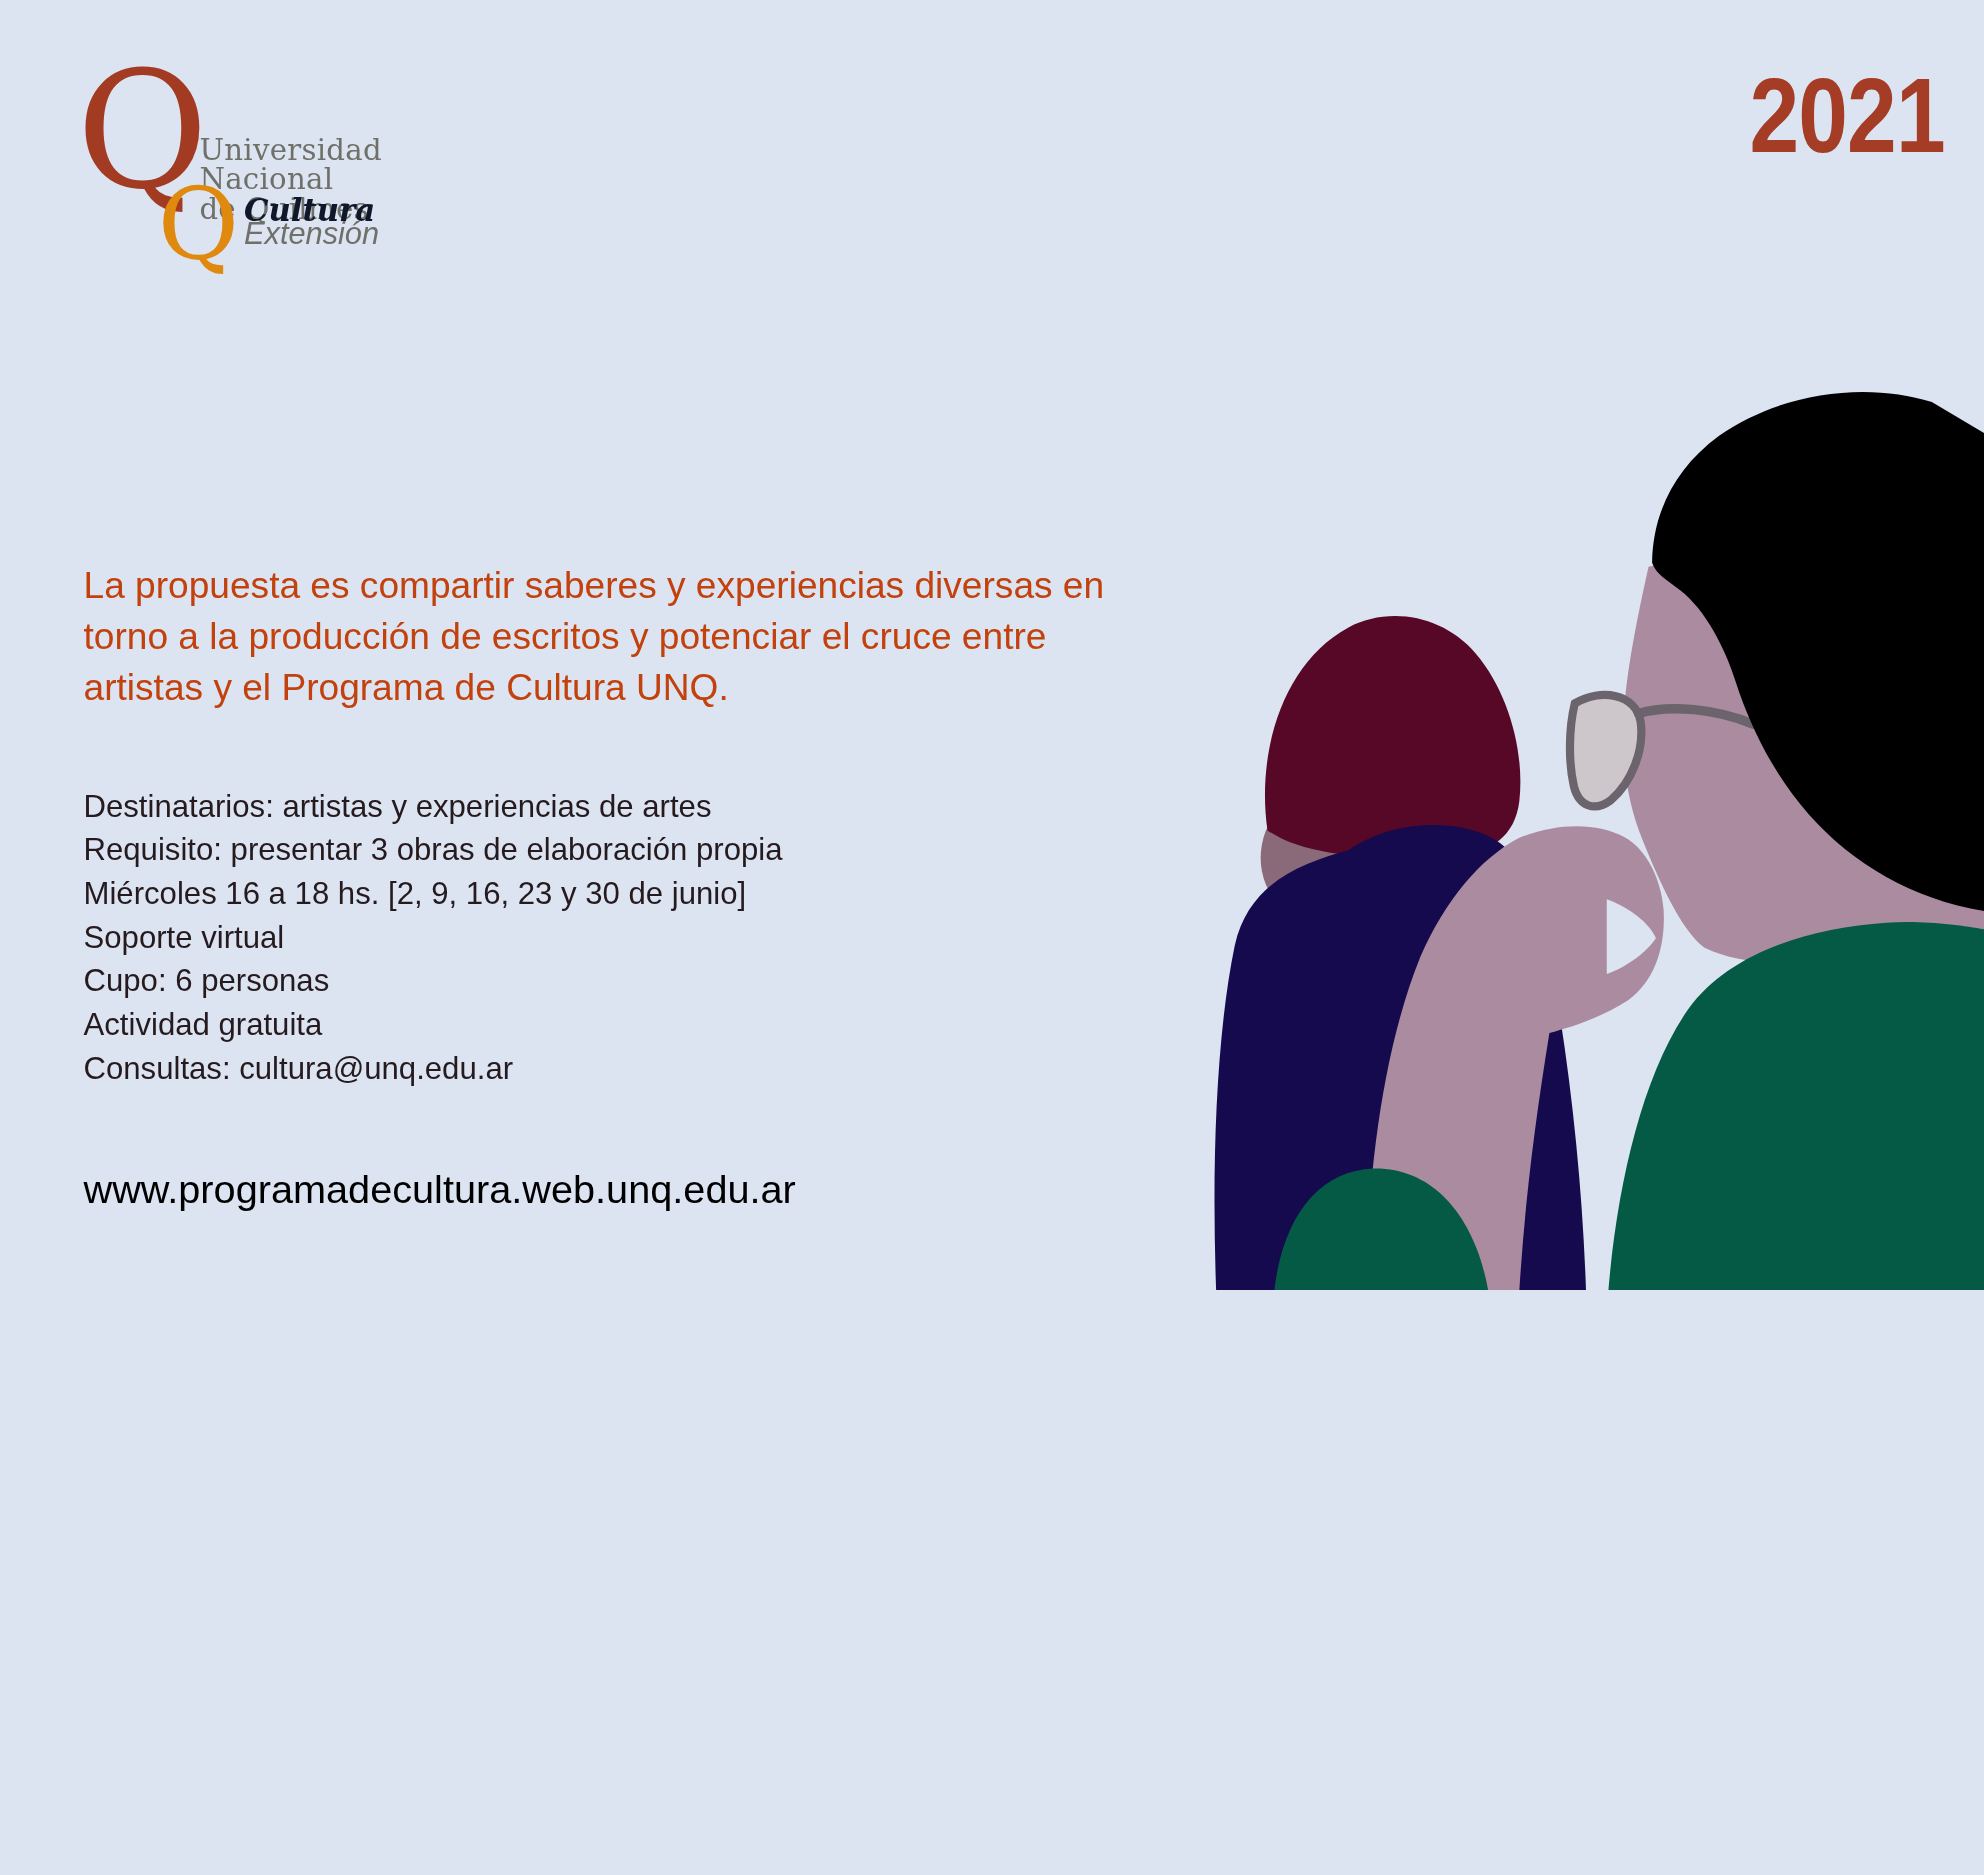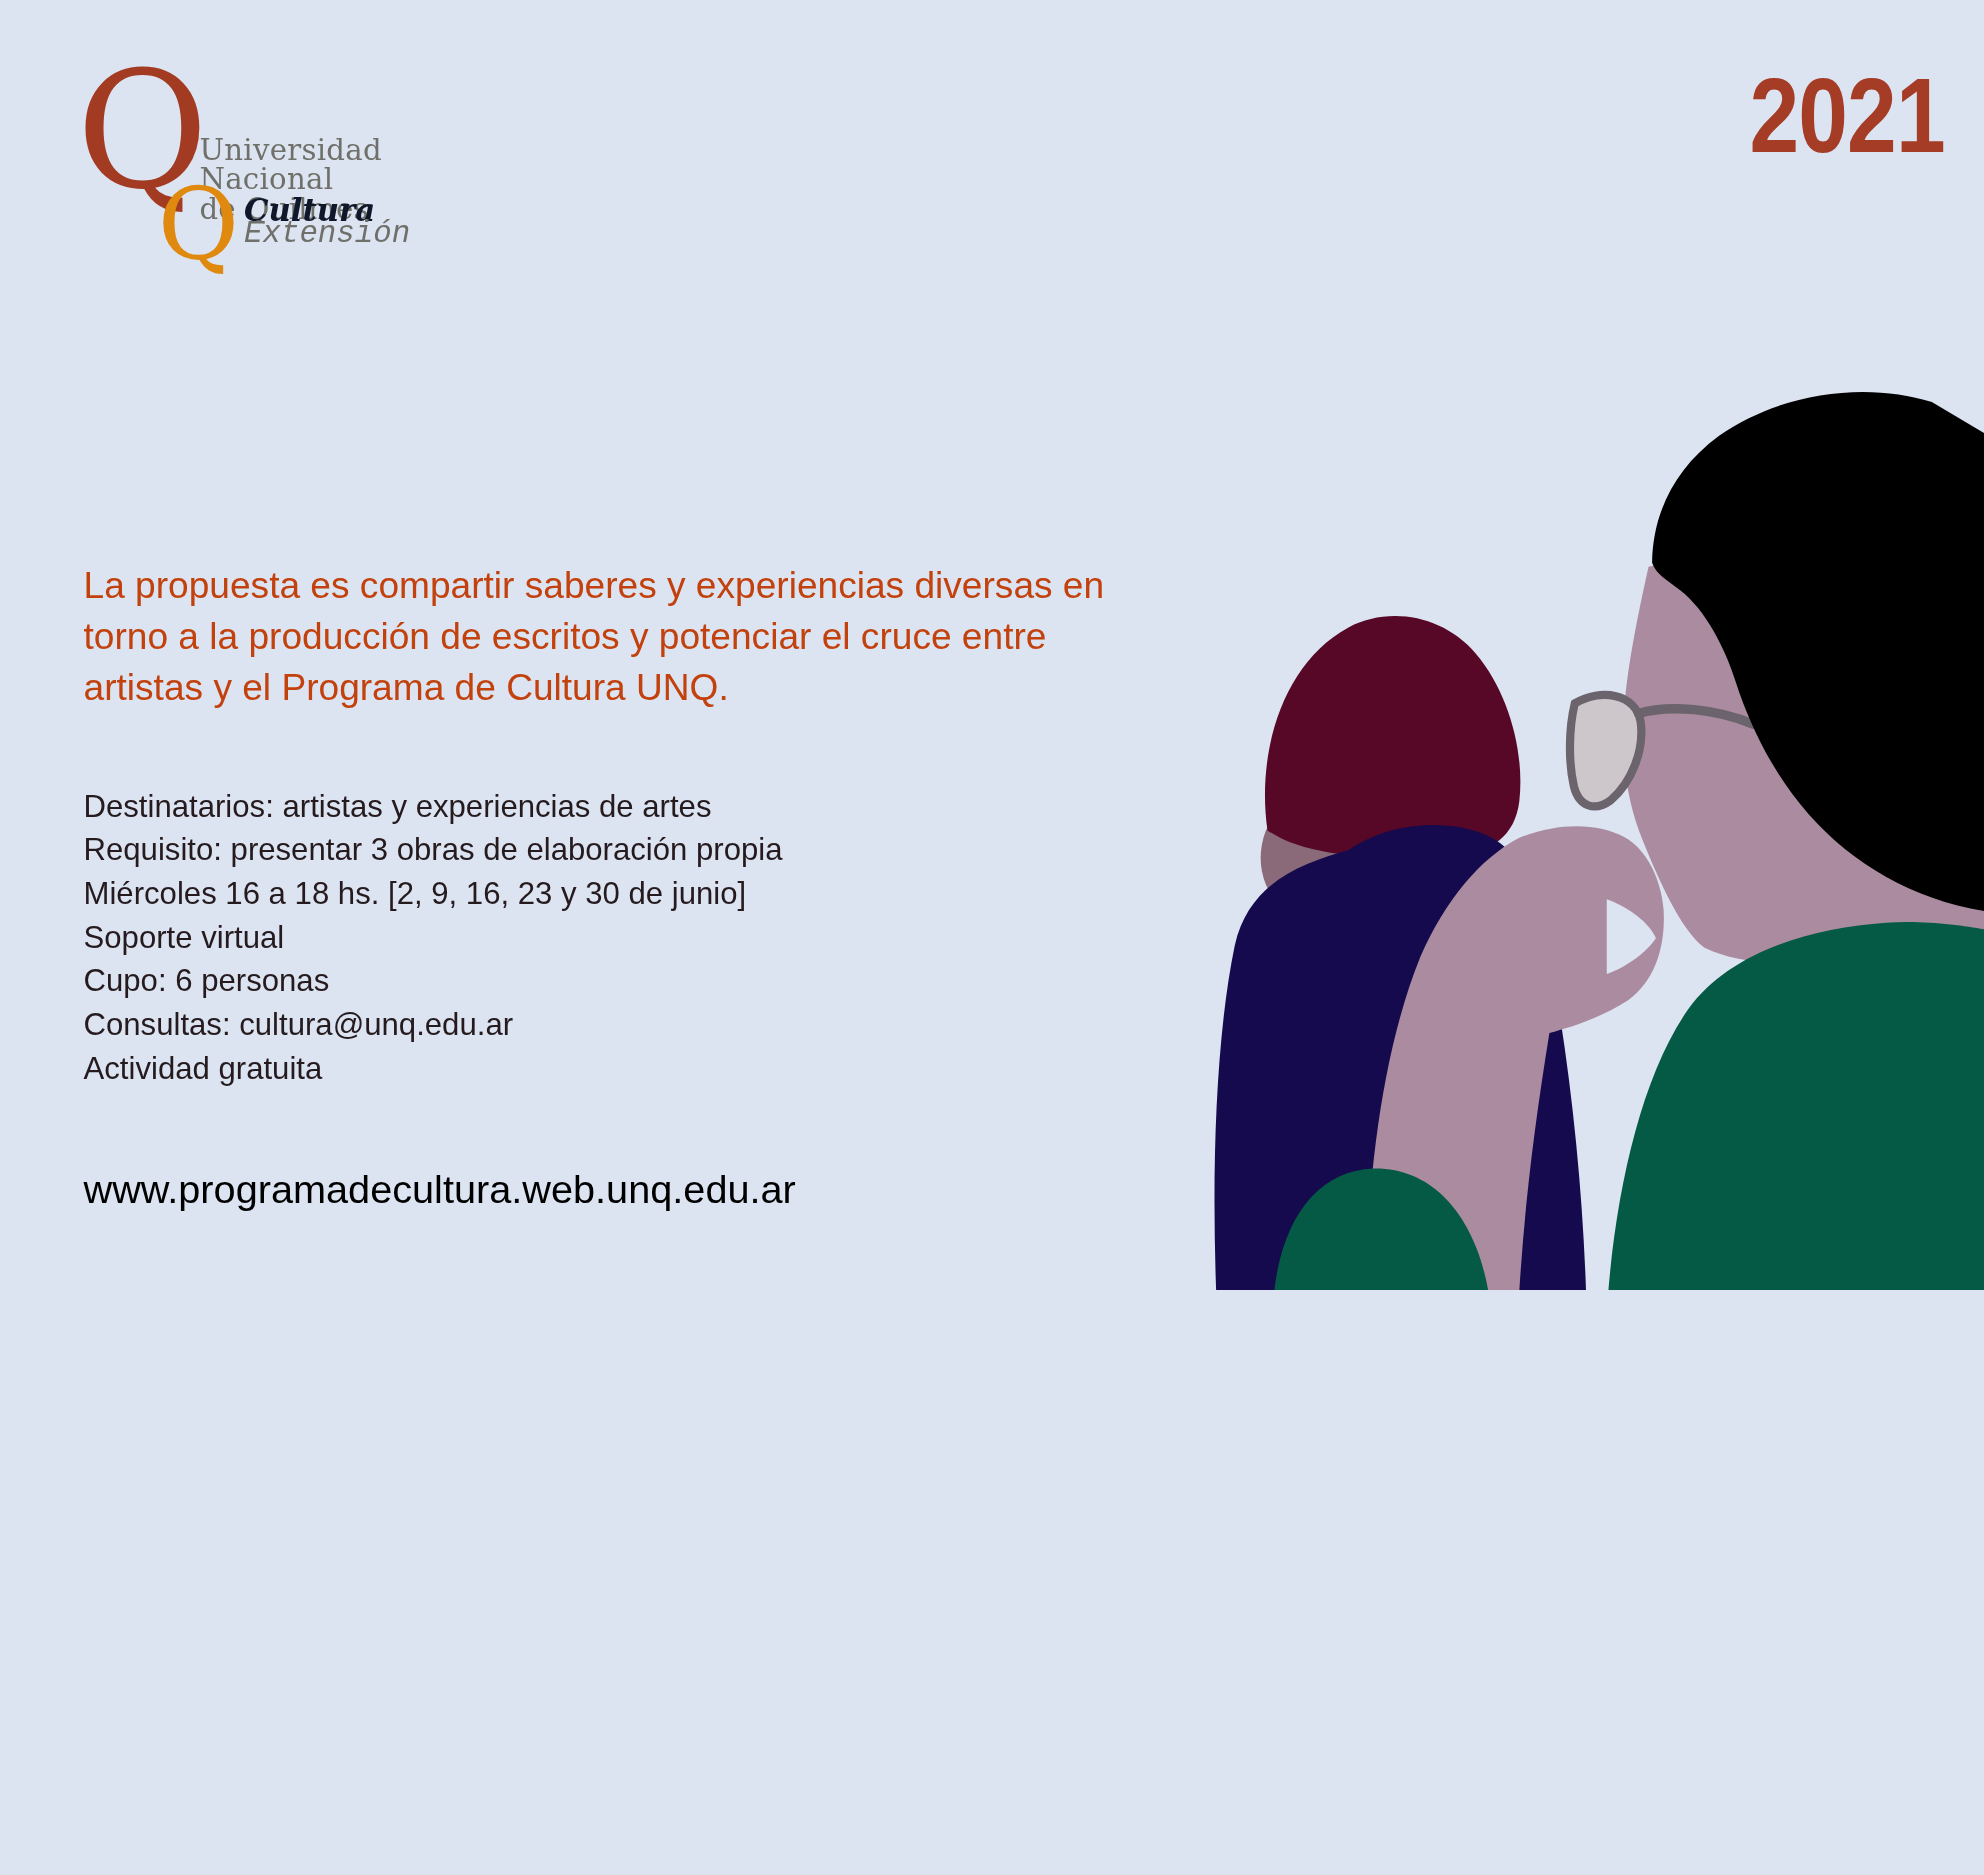--- a/index.html
+++ b/index.html
@@ -41,21 +41,21 @@
     margin-top:47px;
   }
   .cultura {
     position:absolute; left:12.3vw; top:9.85vw;
     font-family:"DejaVu Serif", serif;
     font-style:italic; font-weight:700;
     font-size:1.55vw; line-height:1.55vw;
   }
   .extension {
     position:absolute; left:12.3vw; top:11.05vw;
-    font-family:Liberation Mono, monospace;
+    font-family:Liberation Sans, sans-serif;
     font-style:italic; font-weight:400;
     font-size:1.55vw; line-height:1.55vw;
   }
   
   .year {
     position:absolute; right:2.0vw; top:3.2vw;
     font-weight:700;
     font-size:5.3vw; line-height:1;
     transform:scaleX(0.85);
     transform-origin:100% 0;
@@ -150,20 +150,20 @@
     <div>torno a la producción de escritos y potenciar el cruce entre</div>
     <div>artistas y el Programa de Cultura UNQ.</div>
   </div>
 
   <ul class="details" style="color:#251b1e">
     <li>Destinatarios: artistas y experiencias de artes</li>
     <li>Requisito: presentar 3 obras de elaboración propia</li>
     <li>Miércoles 16 a 18 hs. [2, 9, 16, 23 y 30 de junio]</li>
     <li>Soporte virtual</li>
     <li>Cupo: 6 personas</li>
+    <li>Actividad gratuita</li>
     <li>Consultas: cultura@unq.edu.ar</li>
-    <li>Actividad gratuita</li>
   </ul>
 
   <div class="website" style="color:#000000">www.programadecultura.web.unq.edu.ar</div>
 
 </div>
 
 
 </body></html>

